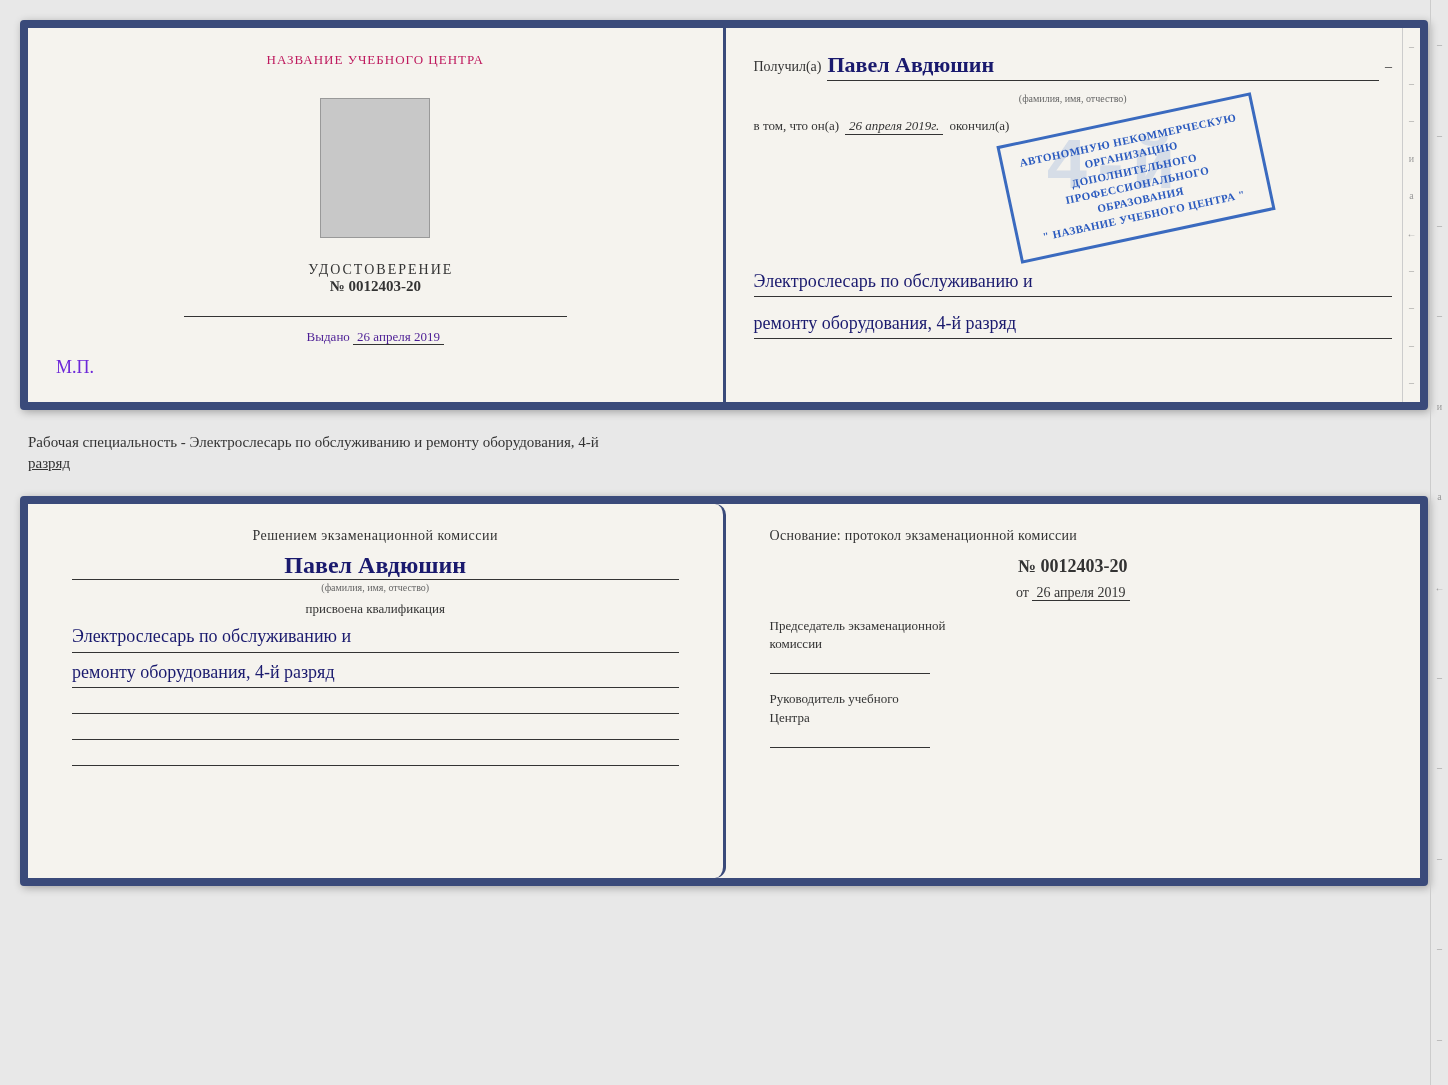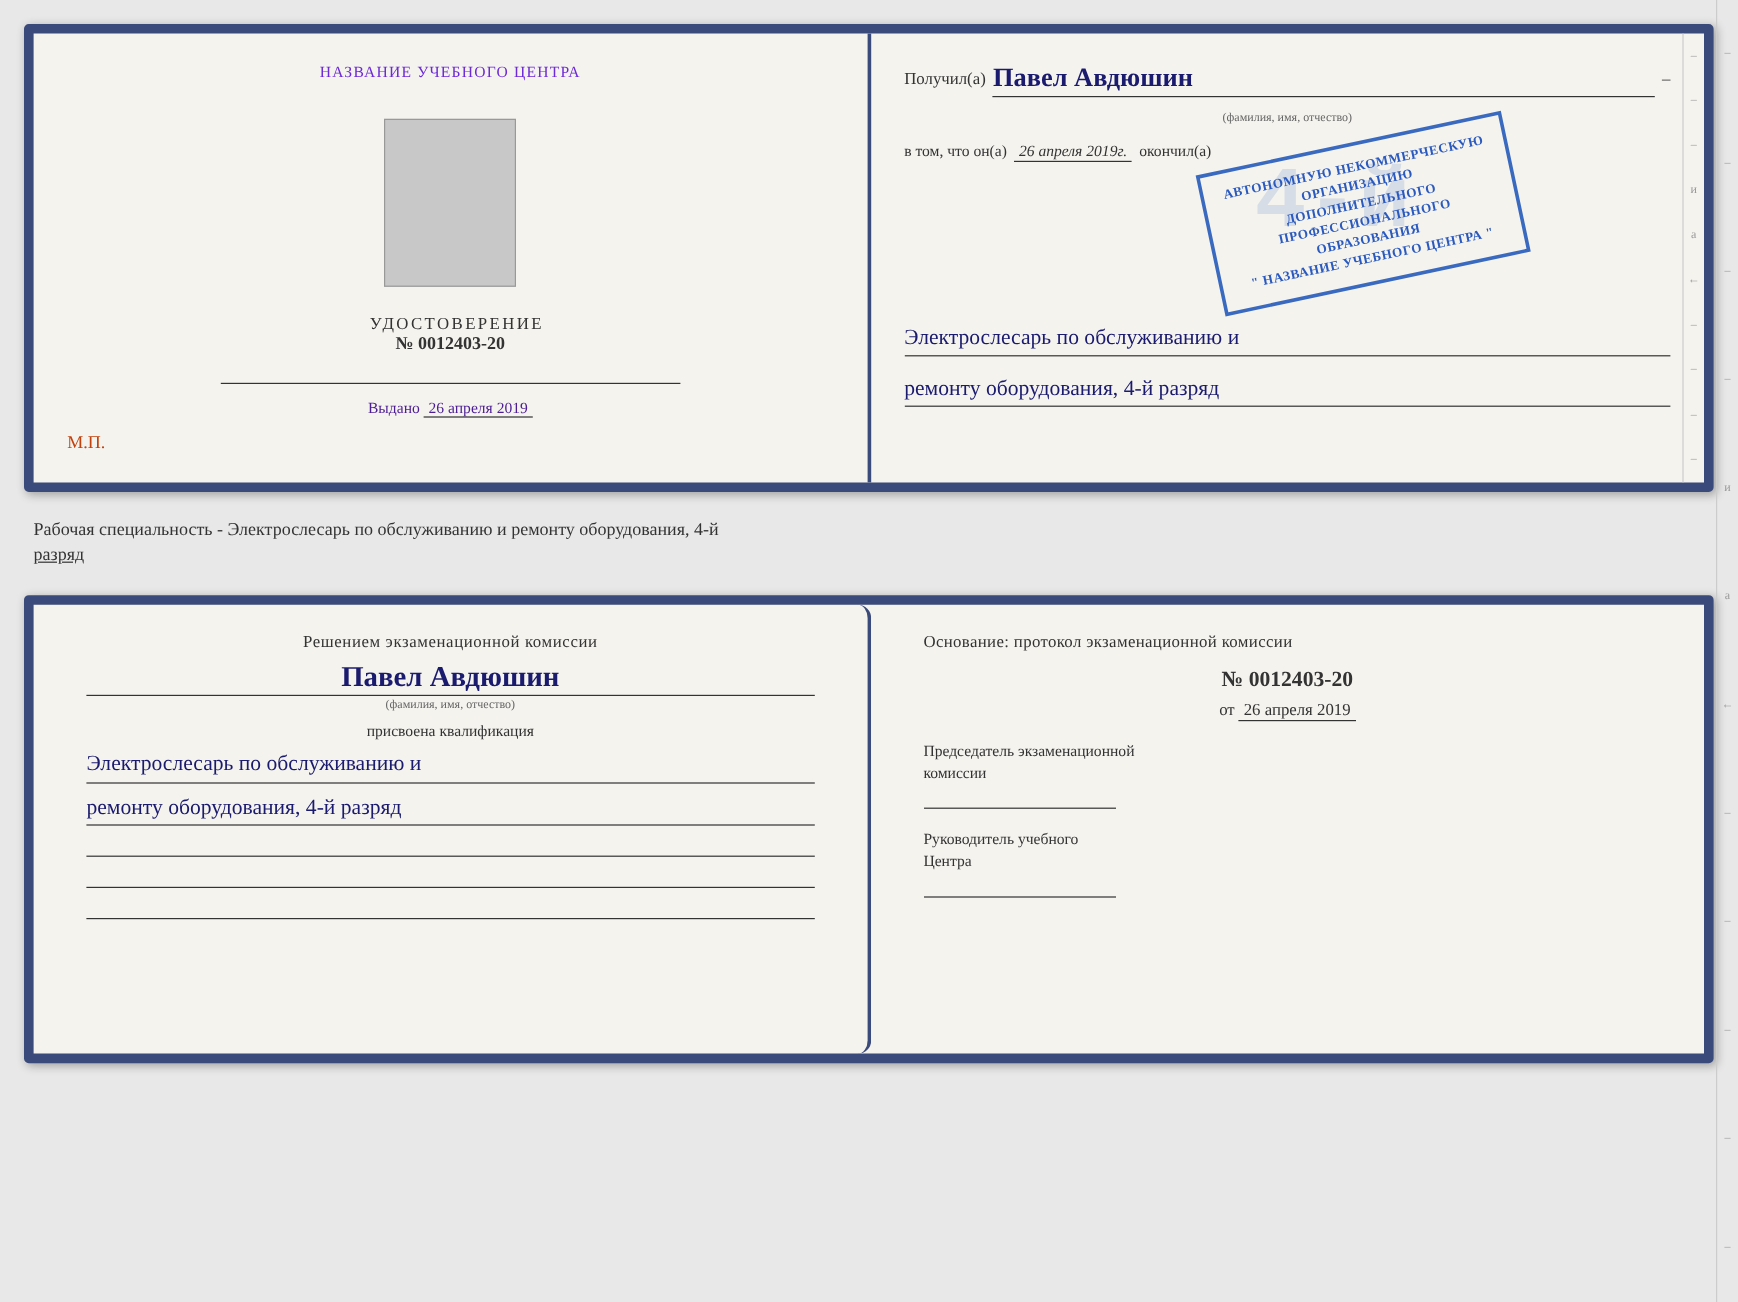--- a/index.html
+++ b/index.html
@@ -64,21 +64,21 @@
     }
     .right-edge-dashes span {
       font-size: 10px;
       color: #999;
       line-height: 1;
     }
 
     .center-title {
       font-size: 13px;
       letter-spacing: 1px;
-      color: #6d28d9;
+      color: #be185d;
       font-weight: normal;
       margin-bottom: 16px;
     }
 
     .photo-placeholder {
       width: 110px;
       height: 140px;
       background: #c8c8c8;
       border: 1px solid #999;
       margin: 10px 0;
@@ -102,22 +102,22 @@
       color: #333;
     }
 
     .vydano-block {
       text-align: center;
       font-size: 13px;
       color: #4c1d95;
     }
 
     .mp-label {
-      font-size: 15px;
-      color: #c2410c;
+      font-size: 18px;
+      color: #6d28d9;
       align-self: flex-start;
       margin-top: 8px;
     }
 
     
     .poluchil-row {
       display: flex;
       align-items: center;
       gap: 6px;
       font-size: 14px;

